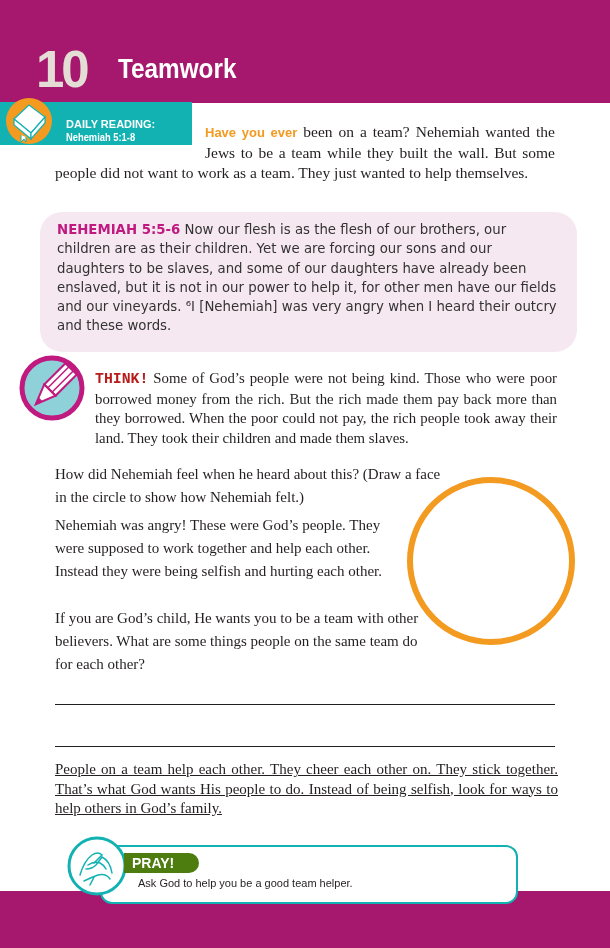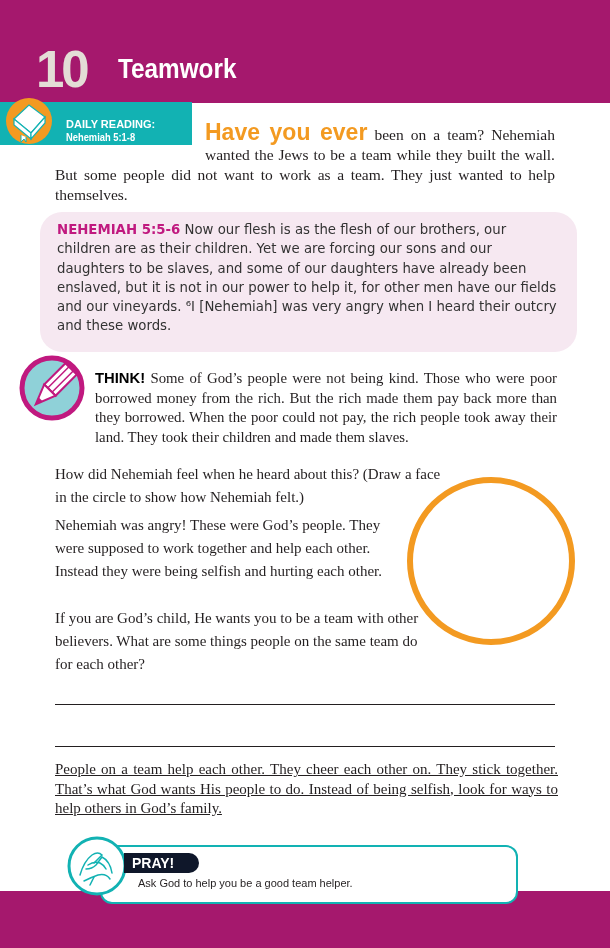--- a/index.html
+++ b/index.html
@@ -10,37 +10,37 @@
                 font-weight:bold; font-size:51px; line-height:68px; color:#e3ddd6; letter-spacing:-3px; }
   .lesson-title { position:absolute; left:118px; top:54px; font-family:"Liberation Sans", sans-serif;
                   font-weight:bold; font-size:27px; color:#ffffff; transform:scaleX(0.9); transform-origin:left; }
   .reading-box { position:absolute; left:0; top:102px; width:192px; height:43px; background:#12b2b3; }
   .book-icon { position:absolute; left:5px; top:97px; width:48px; height:48px; }
   .reading-label { position:absolute; left:66px; top:118px; font-family:"Liberation Sans", sans-serif;
                    font-weight:bold; font-size:11px; color:#ffffff; line-height:13px; }
   .reading-ref { position:absolute; left:66px; top:132px; font-family:"Liberation Sans", sans-serif;
                  font-weight:bold; font-size:11px; color:#ffffff; line-height:11px; transform:scaleX(0.85); transform-origin:left; }
   .intro { position:absolute; left:55px; top:122px; width:500px; font-size:15.5px; line-height:20px; text-align:justify; }
-  .intro .lead { color:#f39a21; font-family:"Liberation Sans", sans-serif; font-weight:bold; font-size:23px; }
+  .intro .lead { color:#f39a21; font-family:"Liberation Sans", sans-serif; font-weight:bold; font-size:13px; }
   .intro .spacer { float:left; width:150px; height:38px; }
   .scripture { position:absolute; left:40px; top:212px; width:500px; height:110px; padding:8px 20px 22px 17px;
                background:#f6e8f1; border-radius:22px; font-family:"DejaVu Sans", sans-serif; font-size:13.3px; line-height:19.3px; color:#333; }
   .scripture .ref { color:#c0197f; font-weight:bold; }
   .pencil-icon { position:absolute; left:19px; top:355px; width:66px; height:66px; }
   .think { position:absolute; left:95px; top:369px; width:462px; font-size:14.8px; line-height:19.5px; text-align:justify; }
-  .think .lead { color:#000000; font-family:Liberation Sans, sans-serif; font-weight:bold; }
+  .think .lead { color:#b91c1c; font-family:Liberation Mono, monospace; font-weight:bold; }
   .para { position:absolute; left:55px; font-size:15px; line-height:23px; }
   .face-circle { position:absolute; left:407px; top:477px; width:156px; height:156px; border:6px solid #f39a21; border-radius:50%; }
   .answer-line { position:absolute; left:55px; width:500px; height:1px; background:#231f20; }
   .closing { position:absolute; left:55px; top:760px; width:503px; font-size:15px; line-height:19.5px; text-align:justify;text-decoration:underline; }
   .footer { position:absolute; left:0; top:891px; width:610px; height:57px; background:#a5186d; }
   .pray-box { position:absolute; left:100px; top:845px; width:414px; height:55px; background:#fff;
               border:2px solid #12b2b3; border-radius:12px; }
   .pray-icon { position:absolute; left:66px; top:835px; width:62px; height:62px; }
-  .pray-label { position:absolute; left:124px; top:853px; width:75px; height:20px; background:#0f172a; border-radius:0 10px 10px 0;
+  .pray-label { position:absolute; left:124px; top:853px; width:75px; height:20px; background:#4d7c0f; border-radius:0 10px 10px 0;
                 color:#fff; font-family:"Liberation Sans", sans-serif; font-weight:bold; font-size:14px; line-height:20px; padding-left:8px; box-sizing:border-box; }
   .pray-text { position:absolute; left:138px; top:877px; font-family:Liberation Sans, sans-serif; font-size:11px; color:#231f20; }
 </style>
 </head>
 <body>
 
 <div class="header"></div>
 <div class="lesson-num">10</div>
 <div class="lesson-title">Teamwork</div>
 

